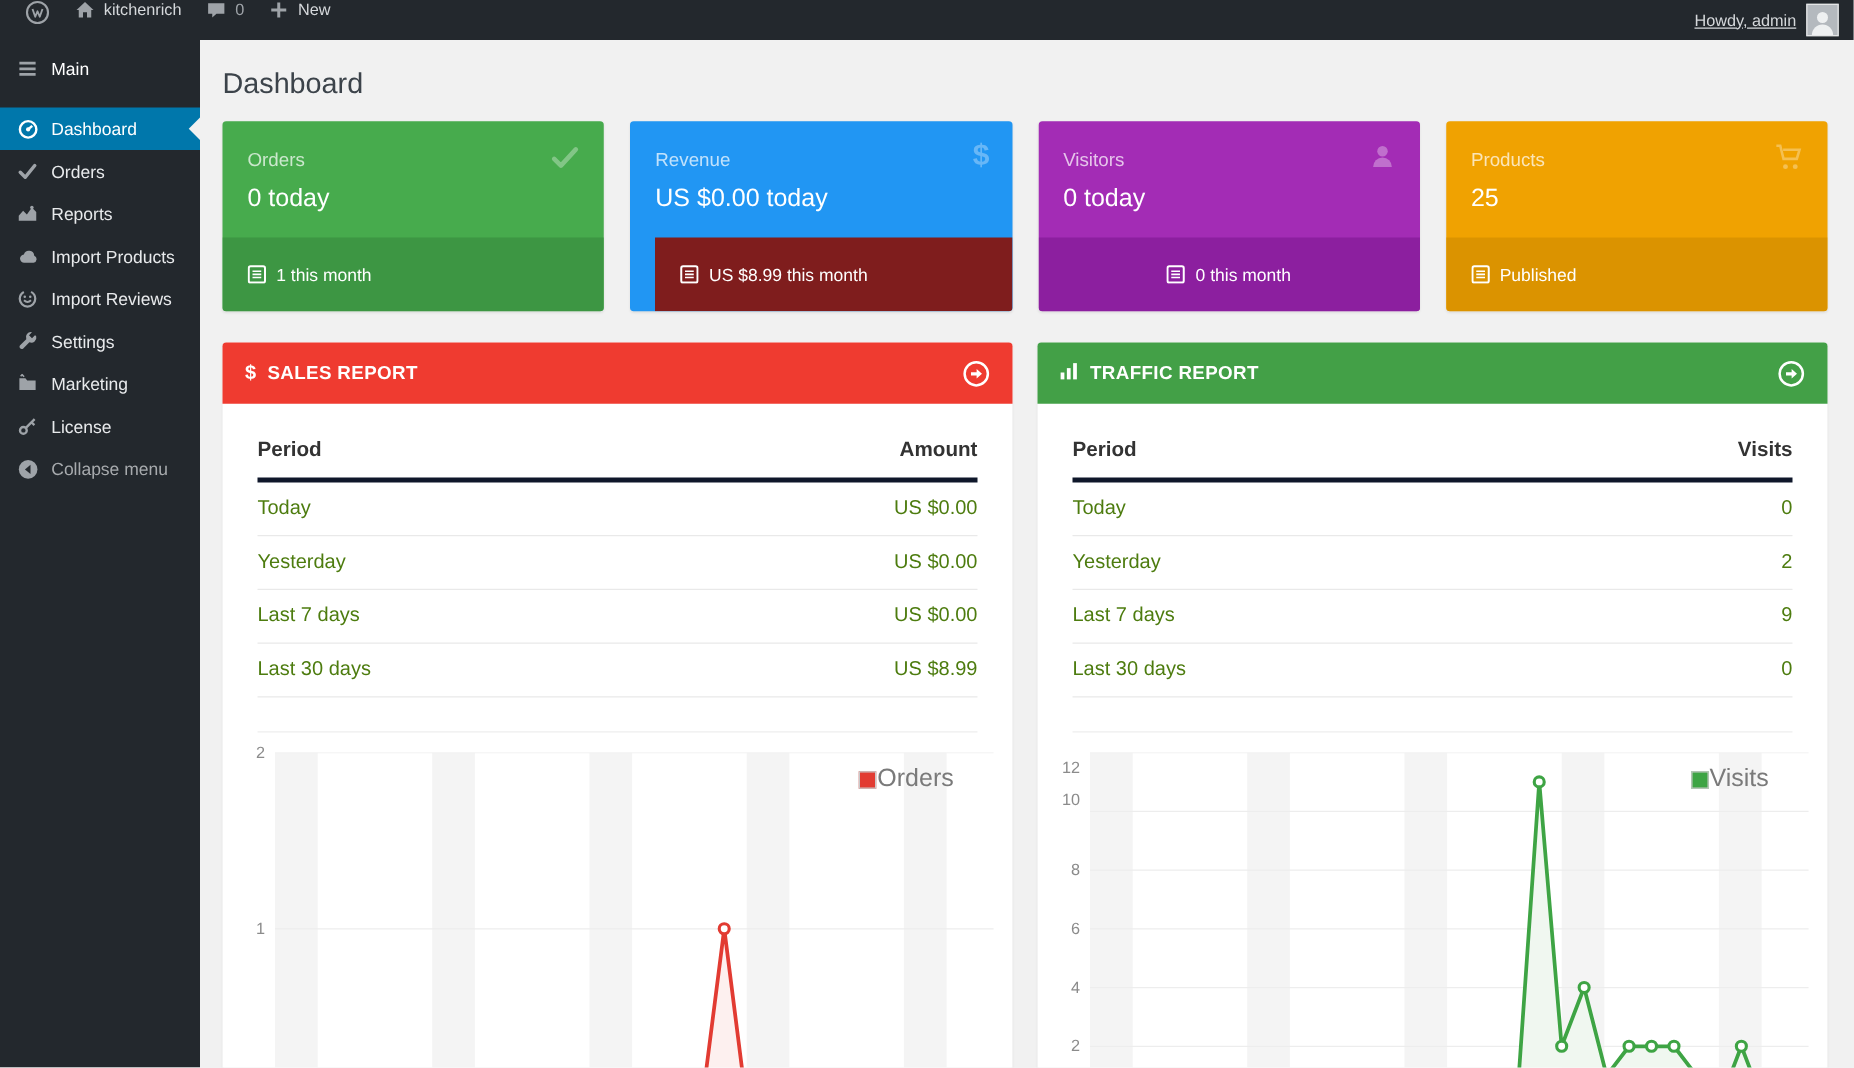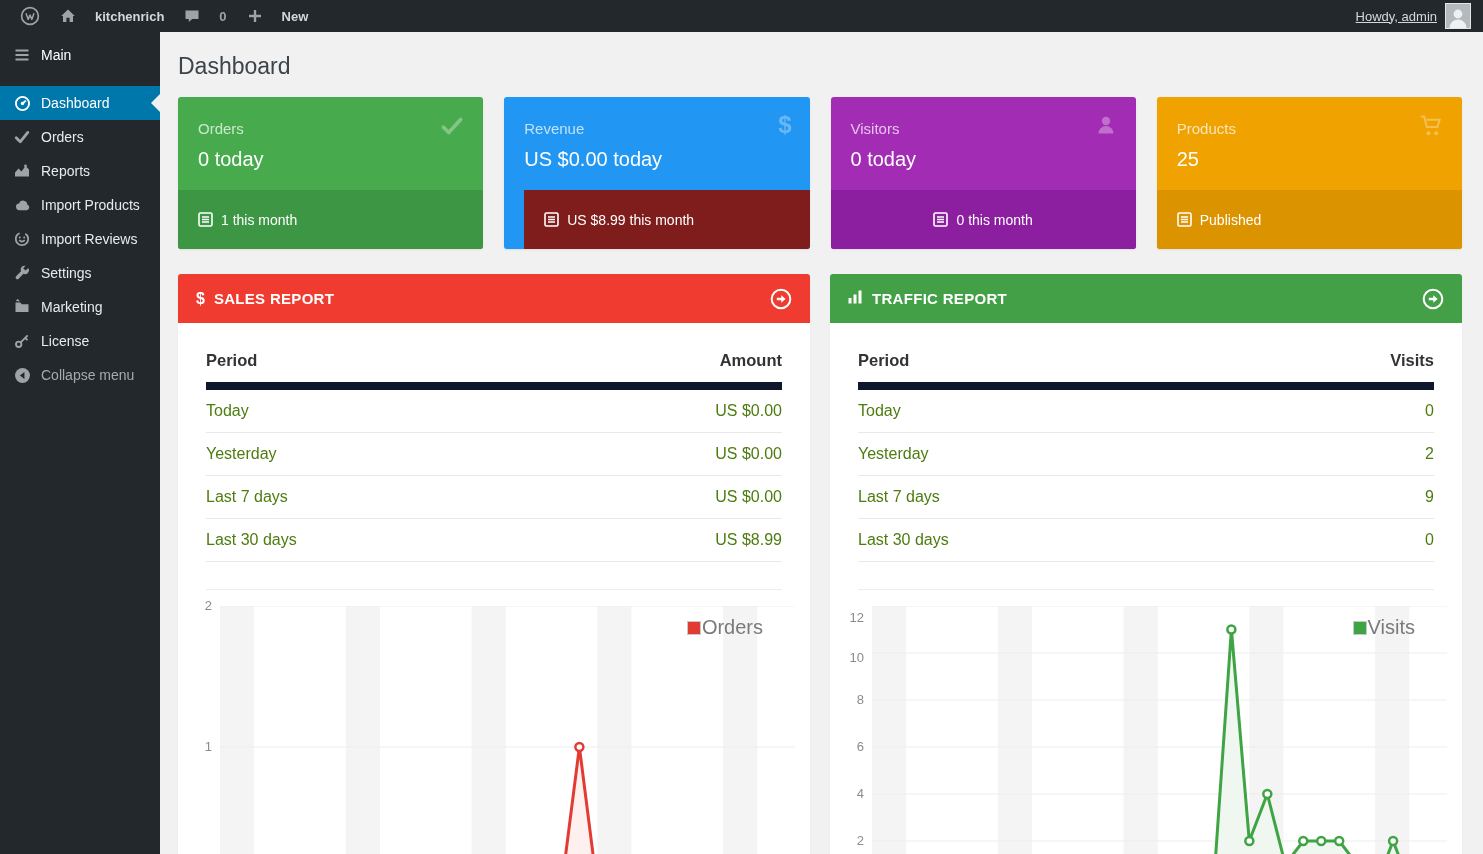--- a/index.html
+++ b/index.html
@@ -3,21 +3,21 @@
 <meta charset="utf-8">
 <style>
   * { box-sizing: border-box; margin: 0; padding: 0; }
   html,body { background:#f1f1f1; }
   body {
     width:1483px; height:854px; overflow:hidden; position:relative;
     font-family:"Liberation Sans", sans-serif;
   }
   
   .admin-bar{height:32px;background:#23282d;display:flex;align-items:center;color:#d5d8db;font-size:13px;padding:0 10px;}
-  .ab-item{display:flex;align-items:center;gap:19px;padding:0 10px;height:32px;cursor:pointer;font-weight:bold;}
+  .ab-item{display:flex;align-items:flex-start;gap:7px;padding:0 10px;height:32px;cursor:pointer;}
   .ab-item svg{display:block;}
   .ab-icon{color:#9ea3a8;}
   .ab-right{margin-left:auto;display:flex;align-items:center;gap:8px;padding-right:2px;text-decoration:underline;}
   .avatar{width:26px;height:26px;background:#b4b9be;border:1px solid #e4e5e6;display:flex;align-items:flex-end;justify-content:center;overflow:hidden;}
   
   .layout{display:flex;height:822px;}
   .sidebar{width:160px;flex-shrink:0;background:#23282d;padding-top:6px;}
   .side-item{position:relative;display:flex;align-items:center;gap:10px;height:34px;padding-left:13px;color:#e8eaec;font-size:14px;cursor:pointer;}
   .side-item .s-ico{color:#9ea3a8;display:flex;width:18px;justify-content:center;}
   .side-item.active{background:#0077ab;color:#fff;}
@@ -38,21 +38,21 @@
   .list-ico{display:flex;}
   
   .panels-row{display:flex;gap:20px;margin-top:25px;}
   .panel{flex:1;background:#fff;border-radius:3px 3px 0 0;box-shadow:0 1px 2px rgba(0,0,0,.06);height:640px;}
   .panel-header{height:49px;display:flex;align-items:center;gap:9px;padding:0 18px;color:#fff;border-radius:3px 3px 0 0;}
   .panel-title{font-size:15px;font-weight:bold;letter-spacing:.3px;}
   .hdr-glyph{font-size:16px;font-weight:bold;}
   .hdr-arrow{margin-left:auto;cursor:pointer;display:flex;}
   
   .ptable{margin:20px 28px 0;}
-  .thead{display:flex;justify-content:space-between;font-size:16.5px;font-weight:bold;color:#333;padding:8px 0 12px;border-bottom:8px solid #0f172a;}
+  .thead{display:flex;justify-content:space-between;font-size:16.5px;font-weight:bold;color:#333;padding:8px 0 12px;border-bottom:4px solid #0f172a;}
   .trow{display:flex;justify-content:space-between;align-items:center;height:43px;border-bottom:1px solid #e9e9e9;font-size:16px;color:#4d7c0f;}
   .trow:last-of-type{border-bottom:none;}
   .table-end{height:28px;border-bottom:1px solid #eee;}
   
   .chart{position:relative;margin-top:16px;height:300px;}
   .ylabels{position:absolute;left:0;top:0;width:34px;height:282px;}
   .ylab{position:absolute;right:0;font-size:13px;color:#8b8b8b;}
   .plot-host{position:absolute;left:42px;top:0;}
   .legend{position:absolute;top:10px;right:47px;display:flex;align-items:center;font-size:20px;color:#7a7a7a;}
   .swatch{width:14px;height:14px;border:1px solid #c9c9c9;display:inline-block;margin-right:1px;}
@@ -404,21 +404,21 @@
               <span>0</span>
             </div>
           <div class="table-end"></div>
         </div>
         <div class="chart">
           <div class="ylabels">
               <div class="ylab" style="top: 227px;">2</div>
               <div class="ylab" style="top: 180px;">4</div>
               <div class="ylab" style="top: 133px;">6</div>
               <div class="ylab" style="top: 86px;">8</div>
-              <div class="ylab" style="top: 44px;">10</div>
+              <div class="ylab" style="top: 30px;">10</div>
               <div class="ylab" style="top: -8px; margin-top: 12px;">12</div>
             </div>
           <div class="plot-host"><svg width="575" height="296">
                 <rect x="0" y="0" width="34.140625" height="296" fill="#f4f4f4"></rect>
                 <rect x="125.78125" y="0" width="34.140625" height="296" fill="#f4f4f4"></rect>
                 <rect x="251.5625" y="0" width="34.140625" height="296" fill="#f4f4f4"></rect>
                 <rect x="377.34375" y="0" width="34.140625" height="296" fill="#f4f4f4"></rect>
                 <rect x="503.125" y="0" width="34.140625" height="296" fill="#f4f4f4"></rect>
                 <line x1="0" y1="235" x2="575" y2="235" stroke="#ededed" stroke-width="1"></line>
                 <line x1="0" y1="188" x2="575" y2="188" stroke="#ededed" stroke-width="1"></line>

